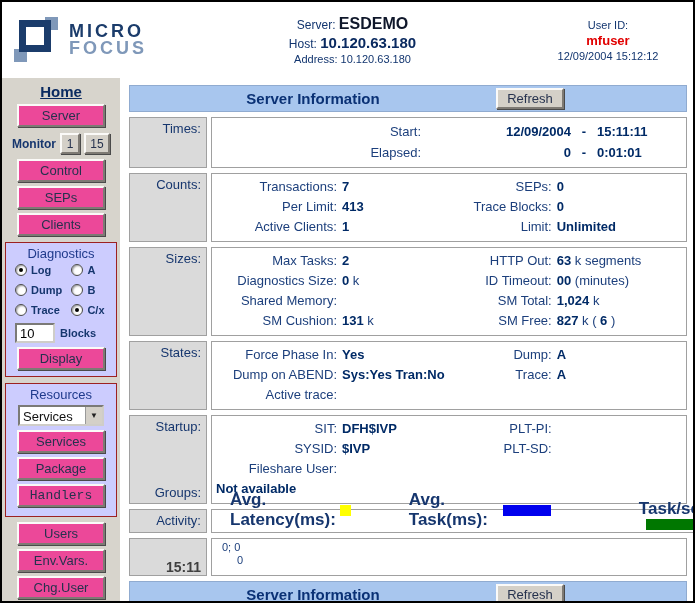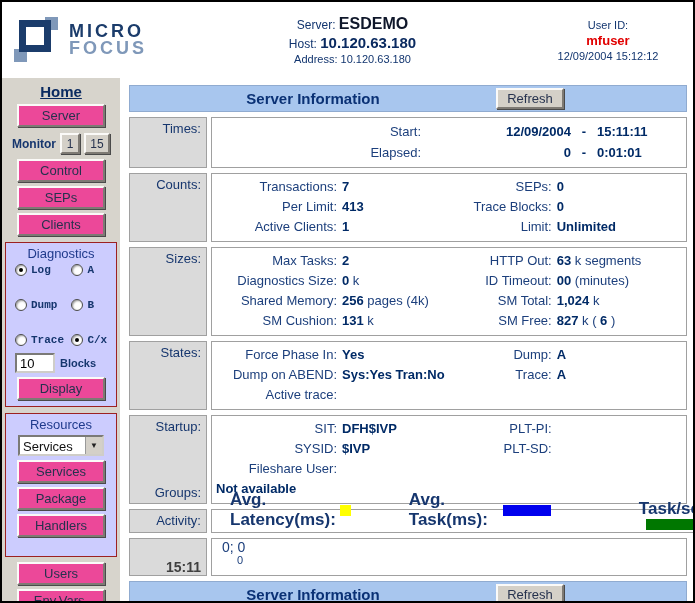--- a/index.html
+++ b/index.html
@@ -38,21 +38,21 @@
          border-top:2px solid #fbfaf8; border-left:2px solid #fbfaf8; border-right:2px solid #7e7a74; border-bottom:2px solid #7e7a74;
          box-shadow:1px 1px 0 #4a4a4a; font-size:13px; font-family:"Liberation Sans",sans-serif; cursor:pointer; }
   .monitor-row { display:flex; align-items:center; justify-content:center; gap:4px; margin:6px 0 5px 0; }
   .monitor-lbl { font-size:12px; font-weight:bold; color:#16366e; }
   .btn-sm { width:20px; height:21px; margin:0; display:inline-block; background:#d4d0c8; color:#26324e;
             border-top:2px solid #fbfaf8; border-left:2px solid #fbfaf8; border-right:2px solid #7e7a74; border-bottom:2px solid #7e7a74;
             box-shadow:1px 1px 0 #4a4a4a; font-size:12px; cursor:pointer; }
   .btn-sm.wide { width:26px; }
   .group-box { margin:6px 3px 5px 3px; border:1px solid #9c2121; background:#ccccfe; padding:3px 2px 5px 2px; }
   .group-title { text-align:center; font-size:13px; color:#1f3a8c; margin-bottom:3px; }
-  .radio-grid { display:grid; grid-template-columns:57% 43%; row-gap:23px; padding:0 0 2px 7px;font-family:Liberation Mono, monospace; }
+  .radio-grid { display:grid; grid-template-columns:57% 43%; row-gap:8px; padding:0 0 2px 7px; }
   .radio-item { display:flex; align-items:center; gap:4px; font-size:11px; font-weight:bold; color:#16366e; cursor:pointer; }
   .radio { width:12px; height:12px; border-radius:50%; background:#fff; border:1px solid #4a4a4a;
            box-shadow:inset 1px 1px 2px #9a9a9a; position:relative; flex:0 0 auto; }
   .radio.checked::after { content:""; position:absolute; left:3px; top:3px; width:4px; height:4px; border-radius:50%; background:#000; }
   .blocks-row { display:flex; align-items:center; gap:5px; margin:5px 0 2px 7px; }
   .blocks-input { width:40px; height:20px; border:2px inset #cfcdc8; font-size:13px; padding-left:3px; font-family:"Liberation Sans",sans-serif; }
   .blocks-lbl { font-size:11px; font-weight:bold; color:#16366e; }
   .select { display:flex; width:86px; height:21px; margin:2px auto 4px auto; background:#fff; border:2px inset #cfcdc8; align-items:stretch; cursor:pointer; }
   .select-txt { flex:1; font-size:13px; color:#111; padding:2px 0 0 3px; }
   .select-arrow { width:17px; background:#d4d0c8; border-left:1px solid #999; display:flex; align-items:center; justify-content:center; font-size:8px; color:#222; }
@@ -83,21 +83,21 @@
   .half-l .pl { width:52%; text-align:right; padding-right:5px; flex:0 0 auto; }
   .half-r .pl { width:44%; text-align:right; padding-right:5px; flex:0 0 auto; }
   .startup-note { font-weight:bold; color:#002a66; line-height:20px; }
   
   .leg { display:flex; align-items:flex-end; font-size:17px; color:#16366e; height:18px;font-weight:bold; }
   .leg-item { display:flex; align-items:center; }
   .leg-item.i0 { margin-left:14px; } .leg-item.i1 { margin-left:58px; } .leg-item.i2 { margin-left:88px;flex-direction:column; }
   .swatch { display:inline-block; height:11px; margin-left:1px; }
   
   .tl-lab { font-weight:bold; font-size:14px; color:#404040; padding-top:20px; }
-  .tl-line1 { font-size:14px; padding-left:6px; line-height:13px; }
+  .tl-line1 { font-size:11px; padding-left:6px; line-height:13px; }
   .tl-line2 { font-size:11px; padding-left:21px; line-height:13px; }
 </style>
 </head>
 <body>
 
 <div class="page">
 
   <div class="header">
     <div class="logo">
       <div class="logo-icon">
@@ -172,21 +172,21 @@
       </div>
 
       <div class="group-box">
         <div class="group-title">Resources</div>
         <div class="select">
           <span class="select-txt">Services</span>
           <span class="select-arrow">▼</span>
         </div>
         <button class="btn">Services</button>
         <button class="btn">Package</button>
-        <button class="btn" style="margin-bottom:14px;">Handlers</button>
+        <button class="btn" style="margin-bottom:4px;font-family:Liberation Mono, monospace;">Handlers</button>
       </div>
 
       <button class="btn">Users</button>
       <button class="btn">Env.Vars.</button>
       <button class="btn">Chg.User</button>
       <div class="help">Help</div>
 
     </div>
 
     <div class="main">
@@ -269,21 +269,20 @@
                 <span><span class="v">0</span><span> k</span></span>
               </span>
               <span class="half-r">
                 <span class="pl">ID Timeout:</span>
                 <span><span class="v">00</span><span> (minutes)</span><span class="v"></span><span></span></span>
               </span>
             </div>
           <div class="pair-row">
               <span class="half-l">
                 <span class="pl">Shared Memory:</span>
-                <span><span class="v">256</span><span> pages (4k)</span></span>
               </span>
               <span class="half-r">
                 <span class="pl">SM Total:</span>
                 <span><span class="v">1,024</span><span> k</span><span class="v"></span><span></span></span>
               </span>
             </div>
           <div class="pair-row">
               <span class="half-l">
                 <span class="pl">SM Cushion:</span>
                 <span><span class="v">131</span><span> k</span></span>

